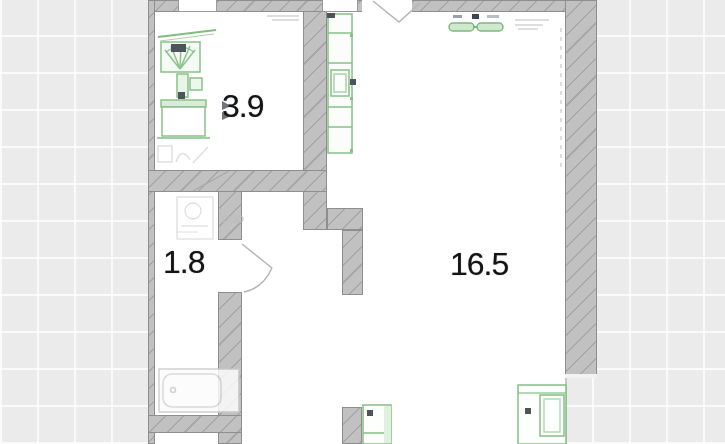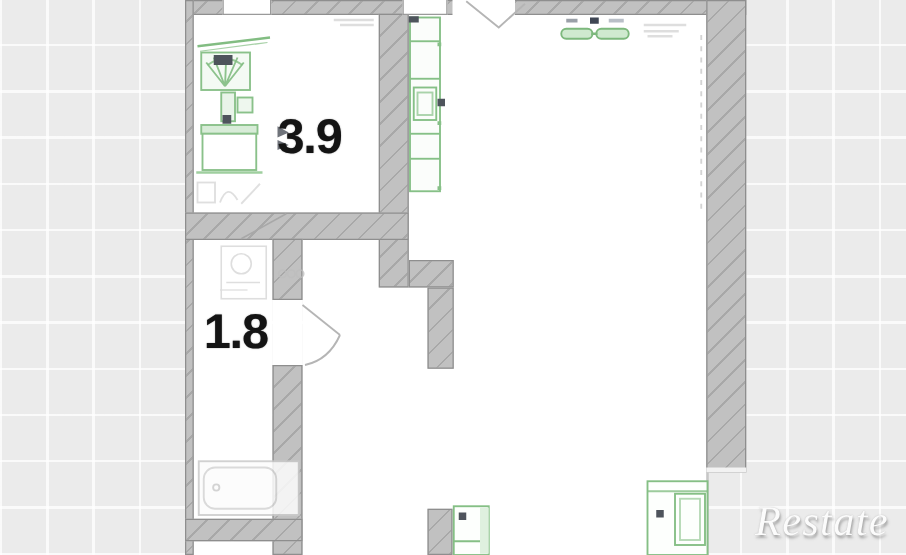--- a/index.html
+++ b/index.html
@@ -42,22 +42,22 @@
   .window-line{
     position:absolute;
     background:#c6c6c6;
   }
   svg.overlay{
     position:absolute;left:0;top:0;
     pointer-events:none;
   }
   .area-label{
     position:absolute;
-    font-weight:700;
-    font-size:39px;
+    font-weight:400;
+    font-size:32px;
     line-height:1;
     letter-spacing:-1px;
     color:#141414;
     text-shadow:0 0 1px rgba(20,20,20,.55);
   }
   #watermark{
     position:absolute;
     left:604px;top:398px;
     width:121px;
     font-family:"Liberation Serif", serif;
@@ -209,16 +209,16 @@
       <rect x="518" y="385" width="48" height="59" fill="#fdfffd"></rect>
       <line x1="518" y1="393" x2="566" y2="393" opacity=".8"></line>
       <rect x="540" y="395" width="24" height="41"></rect>
       <rect x="544" y="399" width="16" height="33" opacity=".6"></rect>
       <rect x="525" y="408" width="6" height="6" fill="#4e545c" stroke="none"></rect>
     </g>
   </svg>
 
   <div class="area-label" style="left:222px;top:90px;">3.9</div>
   <div class="area-label" style="left:163px;top:246px;text-align:center;">1.8</div>
-
-  <div id="watermark">Restate</div>
+  <div class="area-label" style="left:450px;top:248px;">16.5</div>
+
 
 </div>
 
 </body></html>

